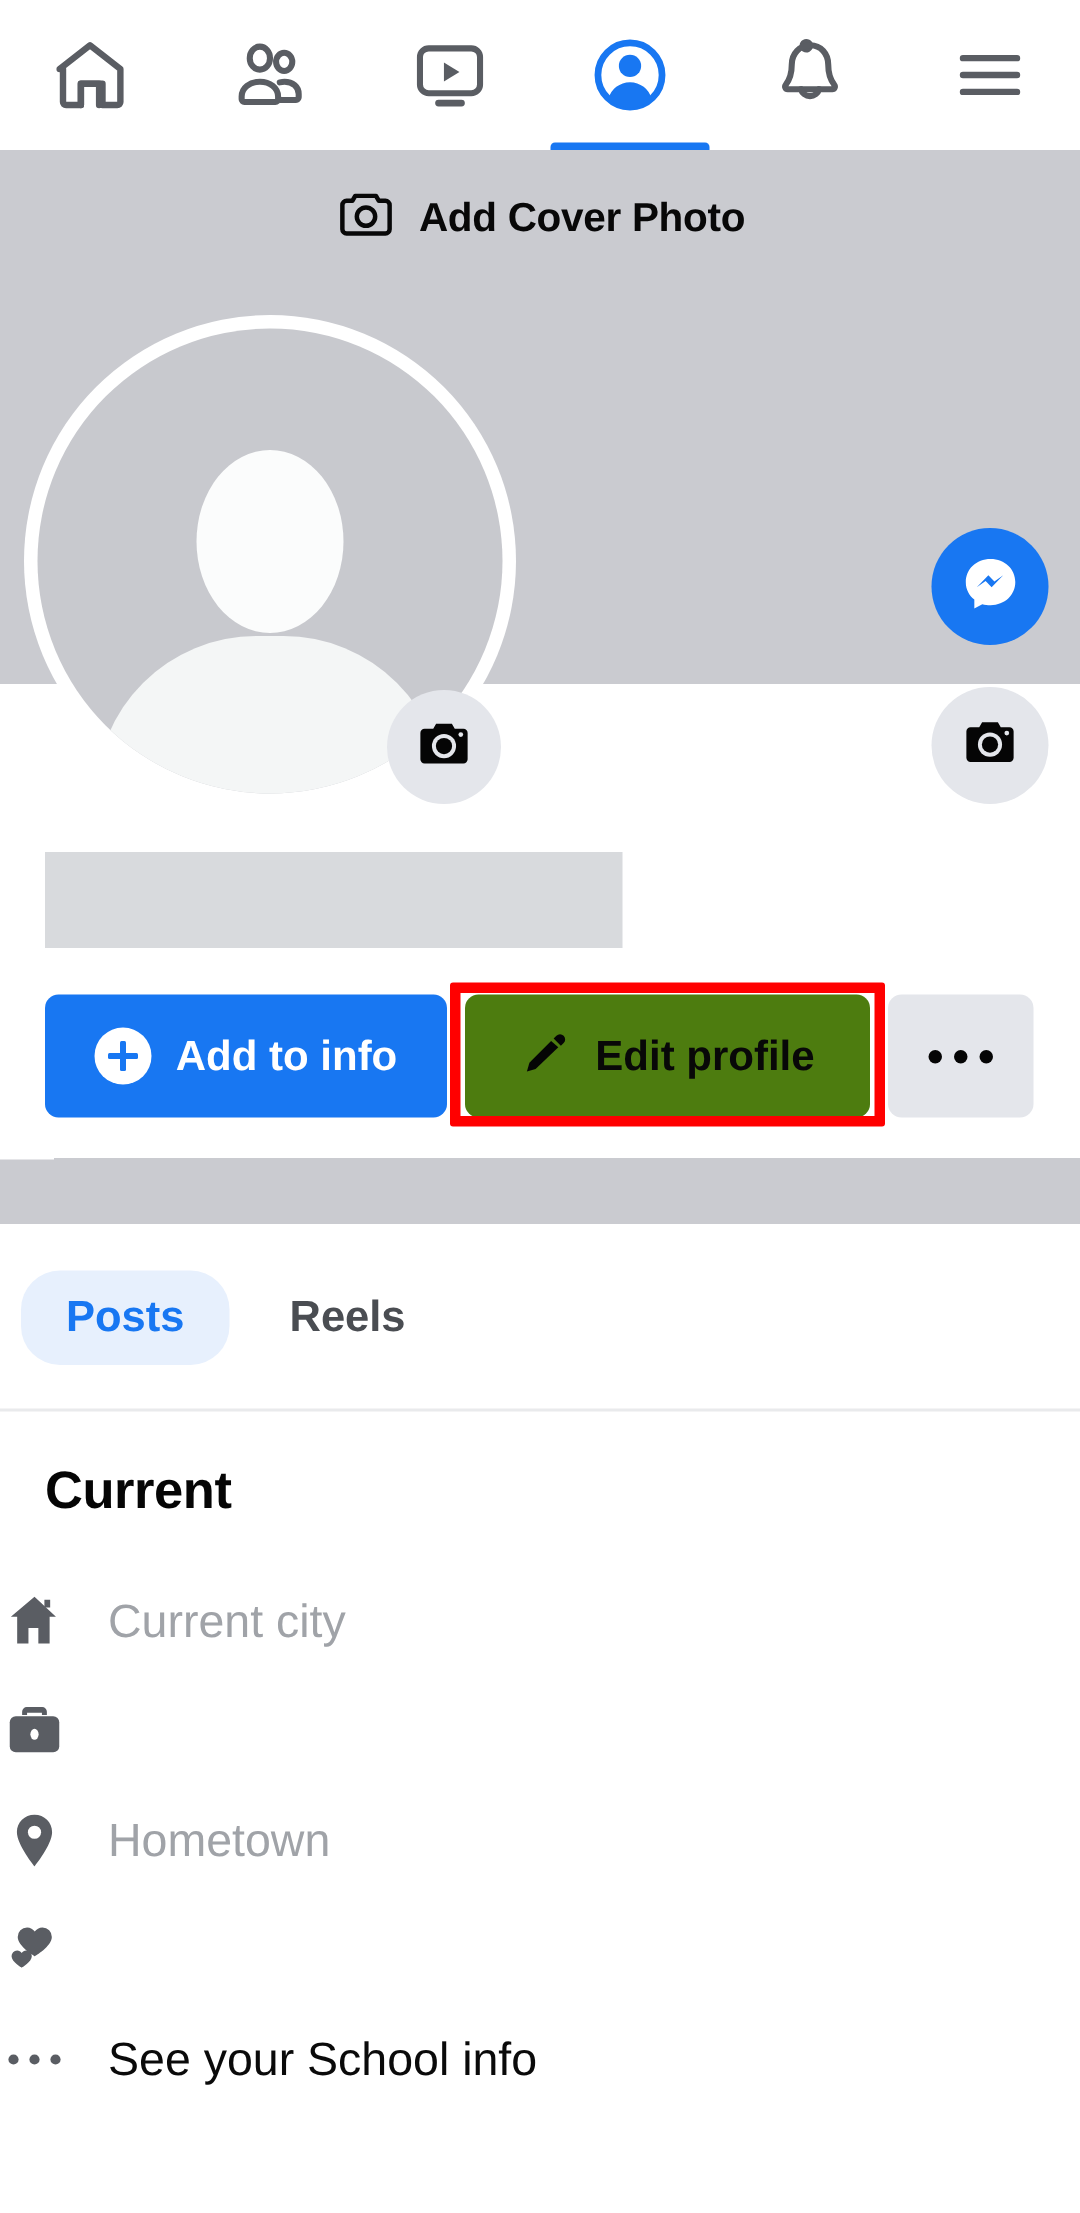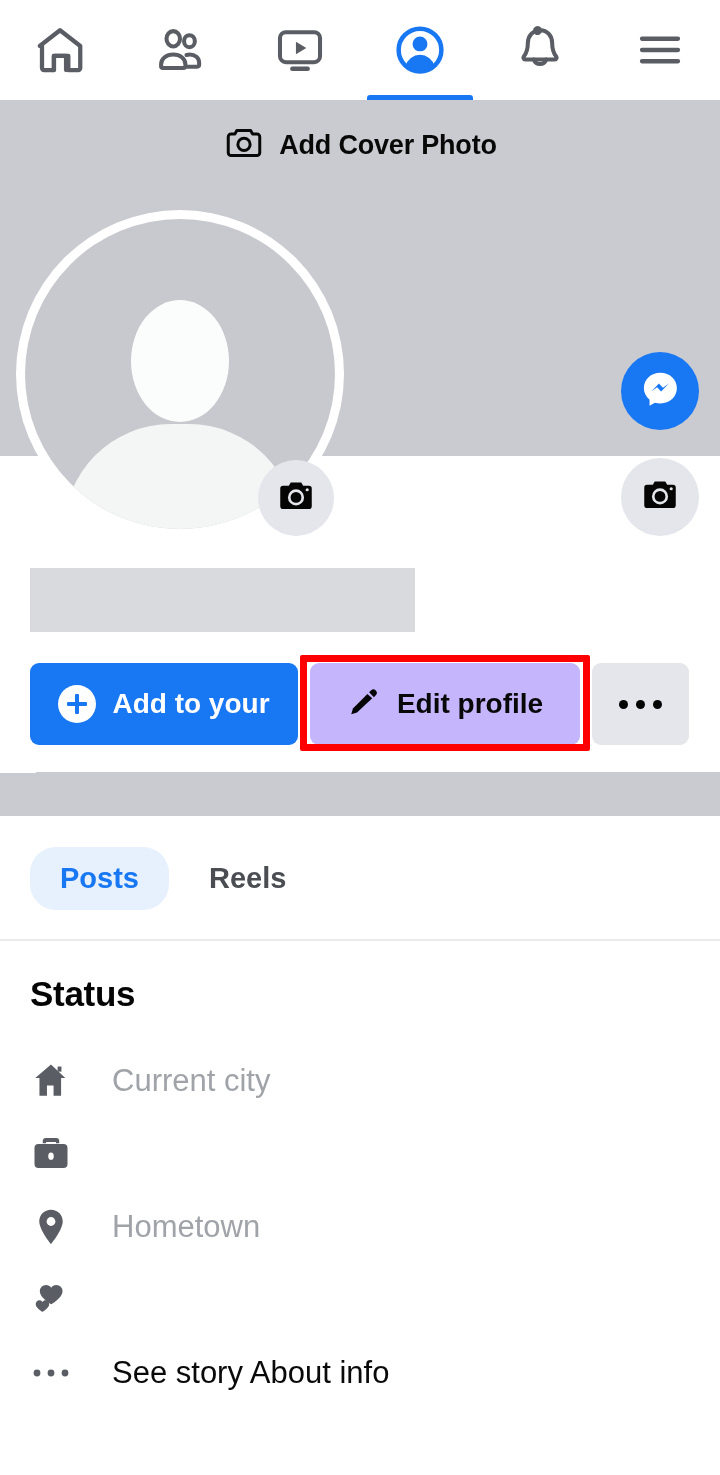--- a/index.html
+++ b/index.html
@@ -89,21 +89,21 @@
   
   .actions {
     position:absolute; left:0; top:663px; width:720px; height:82px;
   }
   .btn {
     position:absolute; top:0; height:82px; border-radius:9px;
     display:flex; align-items:center; justify-content:center; gap:16px;
     font-size:28px; font-weight:700; cursor:pointer; border:none;
   }
   .btn-story { left:30px; width:268px; background:#1877f2; color:#fff; }
-  .btn-edit  { left:310px; width:270px; background:#c4b5fd; color:#080808; }
+  .btn-edit  { left:310px; width:270px; background:#4d7c0f; color:#080808; }
   .btn-more  { left:592px; width:97px;  background:#e4e6eb; color:#080808; }
 
   .plus-circle {
     width:38px; height:38px; border-radius:50%; background:#fff;
     position:relative; flex:0 0 auto;
   }
   .plus-circle::before, .plus-circle::after {
     content:""; position:absolute; background:#1877f2; border-radius:1px;
   }
   .plus-circle::before { left:50%; top:9px; width:4px; height:20px; margin-left:-2px; }
@@ -123,41 +123,41 @@
     position:absolute; left:0; top:772px; width:720px; height:44px;
     background:#cacbd0;
   }
   .gray-bar-notch {
     position:absolute; left:0; top:767px; width:36px; height:6px; background:#fff;
   }
 
   
   .tabs {
     position:absolute; left:0; top:816px; width:720px; height:124px;
-    display:flex; align-items:center; padding-left:30px; gap:10px;
+    display:flex; align-items:center; padding-left:14px; gap:10px;
   }
   .tab {
     padding:15px 30px; border-radius:26px; font-size:29px; font-weight:600;
     cursor:pointer;
   }
   .tab.active { background:#e7f0fd; color:#1877f2; }
   .tab.inactive { background:transparent; color:#4a4d52; }
   .tabs-divider {
     position:absolute; left:0; top:939px; width:720px; height:2px;
     background:#e9eaec;
   }
 
   
   .details-head {
     position:absolute; left:30px; top:974px;
     font-size:35px; font-weight:700; color:#050505; letter-spacing:-0.3px;
   }
   .detail-list { position:absolute; left:0; top:1044px; width:720px; }
   .detail-row {
-    display:flex; align-items:center; height:73px; padding-left:28px; gap:38px;
+    display:flex; align-items:center; height:73px; gap:26px;
     cursor:pointer;
   }
   .detail-ico {
     width:46px; height:46px; flex:0 0 auto;
     display:flex; align-items:center; justify-content:center;
   }
   .detail-label { font-size:31px; color:#a0a3a8; font-weight:400; }
   .detail-row.strong .detail-label { color:#0a0a0a; }
 </style>
 </head>
@@ -278,21 +278,21 @@
       </svg>
     </span>
   </div>
 
   <div class="name-skeleton"></div>
 
   <div class="actions">
 
     <div class="btn btn-story">
       <span class="plus-circle"></span>
-      <span>Add to your</span>
+      <span>Add to info</span>
     </div>
 
     <div class="btn btn-edit">
       <span>
         <svg width="34" height="34" viewBox="0 0 24 24" fill="#050505">
           <path d="M20.3 4.6a2.4 2.4 0 0 0-3.4 0l-1.3 1.3 3.4 3.4 1.3-1.3a2.4 2.4 0 0 0 0-3.4z"></path>
           <path d="M14.4 7.1 4.2 17.3 3 21.4l4.1-1.2L17.8 10z"></path>
         </svg>
       </span>
       <span>Edit profile</span>
@@ -315,21 +315,21 @@
   <div class="tabs">
     <div class="tab active">
       <span>Posts</span>
     </div>
     <div class="tab inactive">
       <span>Reels</span>
     </div>
   </div>
   <div class="tabs-divider"></div>
 
-  <div class="details-head">Status</div>
+  <div class="details-head">Current</div>
 
   <div class="detail-list">
 
     <div class="detail-row">
       <span class="detail-ico">
         <svg width="44" height="44" viewBox="0 0 24 24" fill="#5a5d63">
           <path d="M12 3 3.4 10.3h2.3V20h4.1v-5.6h3.6V20h4.1v-9.7h2.3z"></path>
           <path d="M15.6 4.1h2.1v2.8h-2.1z"></path>
         </svg>
       </span>
@@ -367,18 +367,18 @@
     </div>
 
     <div class="detail-row strong">
       <span class="detail-ico">
         <svg width="44" height="18" viewBox="0 0 44 18" fill="#5a5d63">
           <circle cx="8" cy="9" r="3.4"></circle>
           <circle cx="22" cy="9" r="3.4"></circle>
           <circle cx="36" cy="9" r="3.4"></circle>
         </svg>
       </span>
-      <span class="detail-label">See story About info</span>
+      <span class="detail-label">See your School info</span>
     </div>
 
   </div>
 
 </div>
 
 </body></html>

